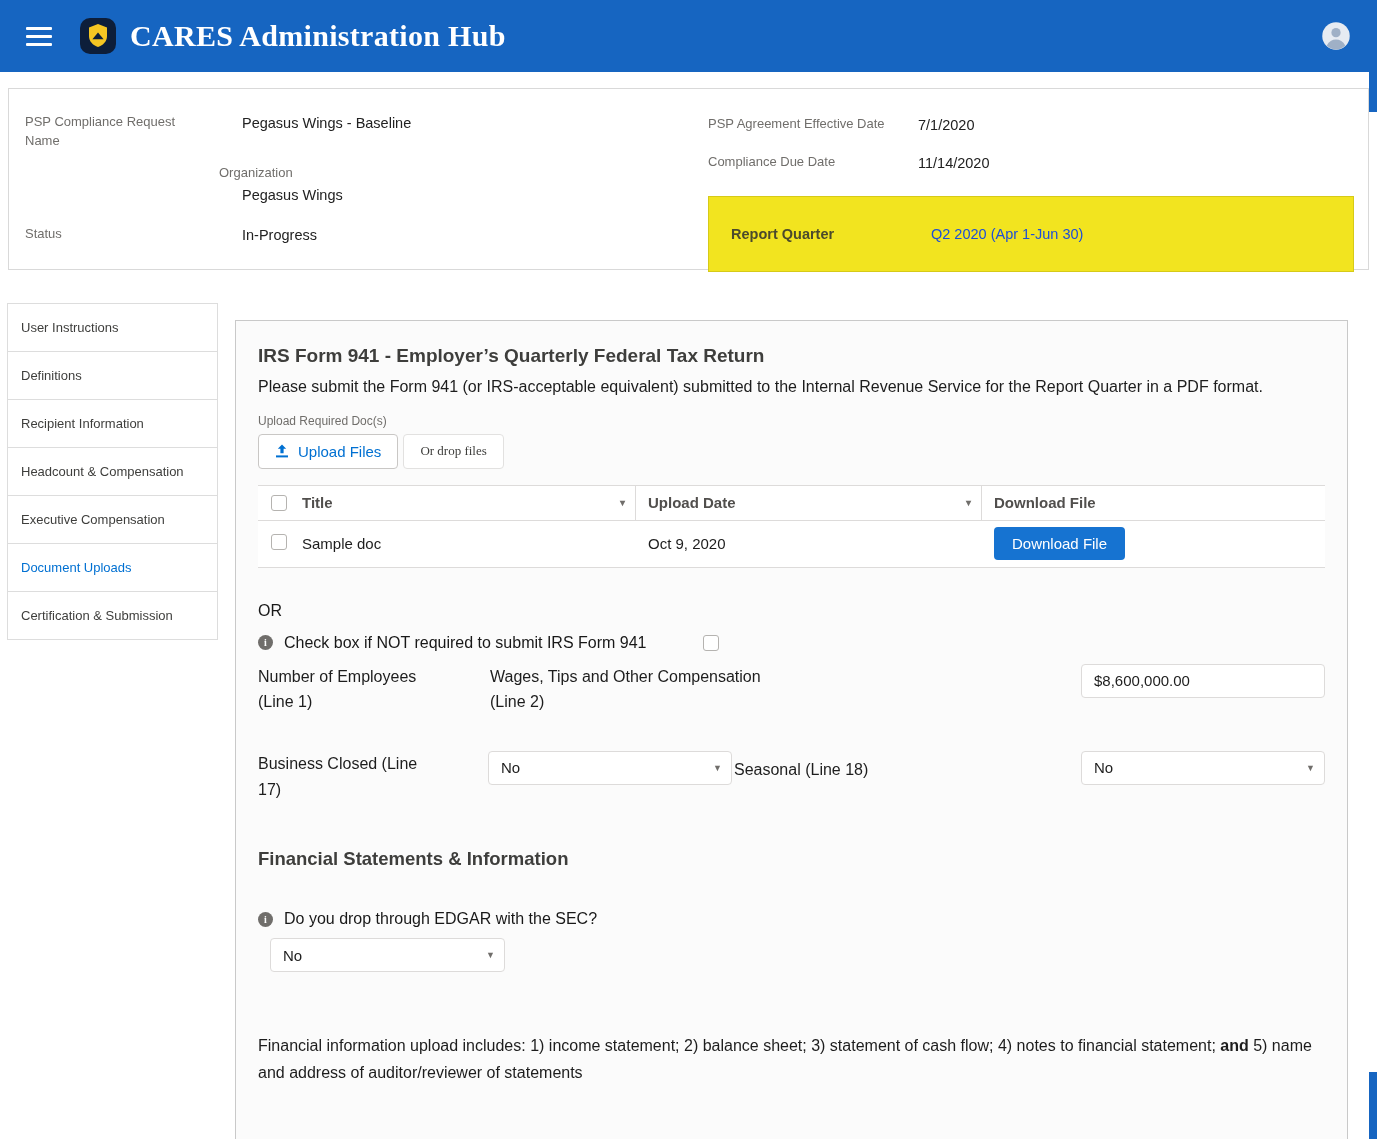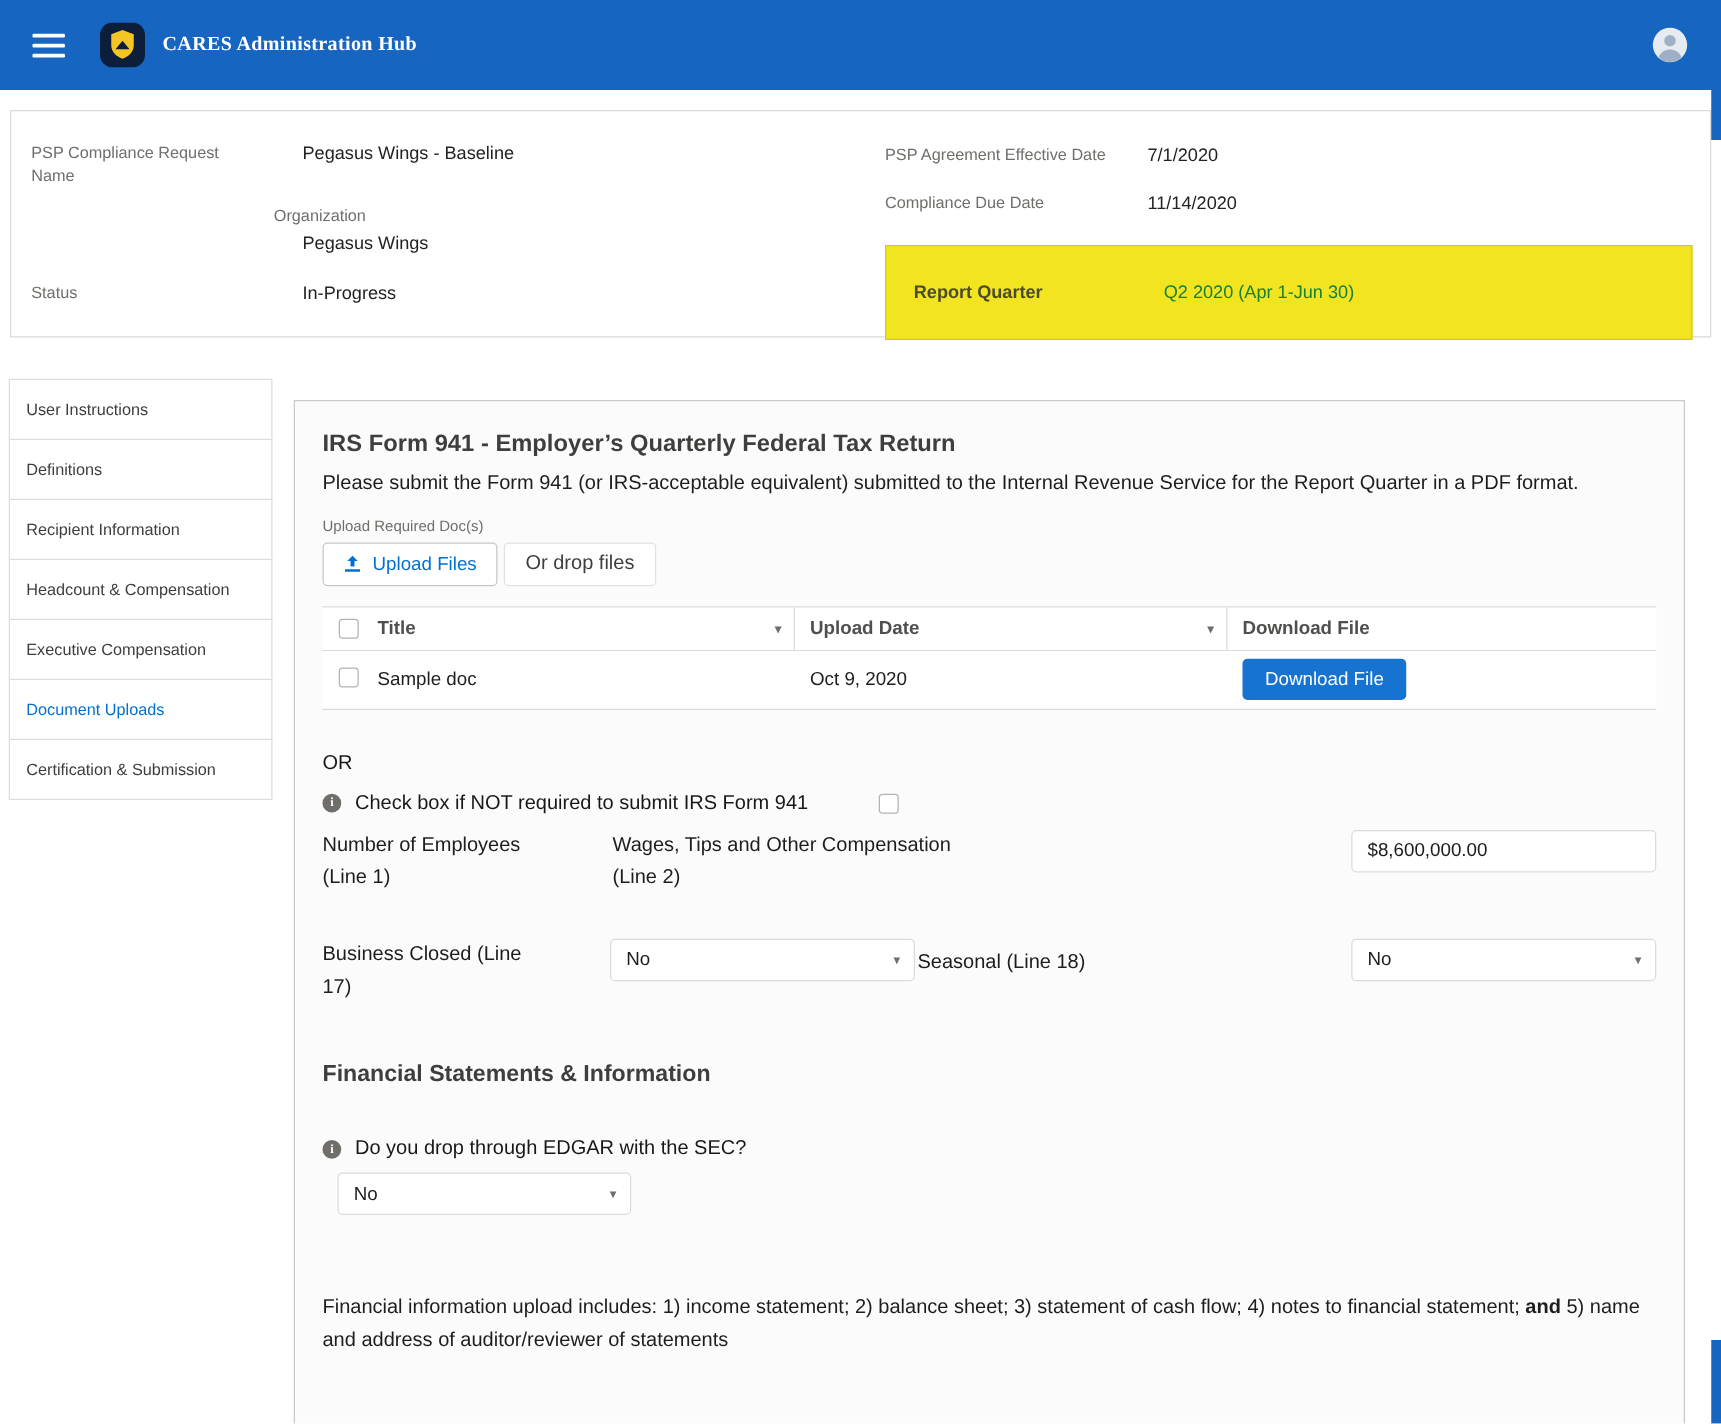--- a/index.html
+++ b/index.html
@@ -6,60 +6,60 @@
   body { margin:0; background:#fff; font-family:"Liberation Sans", sans-serif; color:#181818; }
   .screen { position:relative; width:1377px; height:1139px; overflow:hidden; background:#fff; }
 
   
   .topbar { position:absolute; left:0; top:0; width:100%; height:72px; background:#1665c1;
             display:flex; align-items:center; padding:0 26px; }
   .burger { width:26px; background:none; border:none; padding:0; cursor:pointer;
             display:flex; flex-direction:column; gap:5px; }
   .burger span { display:block; height:3px; background:#fff; border-radius:1px; }
   .logo { margin-left:28px; display:flex; align-items:center; }
-  .app-title { font-family:"Liberation Serif", serif; font-size:16px; font-weight:700;
+  .app-title { font-family:"Liberation Serif", serif; font-size:30px; font-weight:700;
                color:#fff; margin:0 0 0 14px; letter-spacing:.3px; }
   .avatar { margin-left:auto; background:none; border:none; padding:0; cursor:pointer; display:flex; }
 
   
   .info-card { position:absolute; left:8px; top:88px; width:1361px; height:182px;
                background:#fff; border:1px solid #d9d9d9; }
   .ic-left  { position:absolute; left:16px; top:24px; width:650px; }
   .ic-right { position:absolute; left:699px; top:26px; right:14px; }
   .ic-row { display:flex; }
   .ic-label { width:217px; padding-right:58px; color:#706e6b; font-size:13px; line-height:1.45; }
   .ic-label-r { width:210px; color:#706e6b; font-size:13px; line-height:1.45; }
   .ic-value { font-size:14.5px; color:#222; line-height:1.4; }
   .ic-spacer { width:194px; flex:none; }
   .ic-stack .ic-sublabel { color:#706e6b; font-size:13px; }
   .ic-stack .ic-value { margin-left:23px; margin-top:5px; }
   .report-quarter { margin-top:22px; height:76px; background:#f2e41f; border:1px solid #d6ca18;
                     display:flex; align-items:center; padding-left:22px; }
   .rq-label { width:200px; font-weight:700; font-size:14.5px; color:#4b4a2c; }
-  .rq-value { font-size:14.5px; color:#15803d; }
+  .rq-value { font-size:14.5px; color:#1d4ed8; }
 
   
   .sidebar { position:absolute; left:7px; top:303px; width:211px; border-top:1px solid #ddd; background:#fff; }
   .side-item { height:48px; display:flex; align-items:center; padding:0 10px 0 13px;
                border:1px solid #ddd; border-top:none; font-size:13px; color:#3e3e3c;
                background:#fff; cursor:pointer; }
   .side-item.active { color:#0070d2; }
 
   
   .main-panel { position:absolute; left:235px; top:320px; width:1113px; height:860px;
                 background:#fbfbfb; border:1px solid #c9c9c9; padding:24px 22px; overflow:hidden; }
   .sec-title { margin:0; font-size:19px; font-weight:700; color:#3e3e3c; }
   .sec-desc { margin:8px 0 0; font-size:16px; line-height:1.55; color:#1d1d1d; }
   .upload-label { margin-top:14px; font-size:12px; color:#706e6b; }
   .upload-row { display:flex; gap:5px; margin-top:6px; }
   .upload-btn { display:flex; align-items:center; gap:9px; height:35px; padding:0 16px;
                 background:#fff; border:1px solid #c9c7c5; border-radius:4px;
                 color:#0070d2; font-size:15px; cursor:pointer; font-family:inherit; }
   .drop-box { display:flex; align-items:center; height:35px; padding:0 16px; background:#fff;
-              border:1px solid #e2e1e0; border-radius:4px; font-size:16px; color:#3e3e3c; }
+              border:1px solid #e2e1e0; border-radius:4px; font-size:13px; color:#3e3e3c;font-family:Liberation Serif, serif; }
 
   .doc-table { margin-top:16px; background:#fff; }
   .t-head, .t-row { display:grid; grid-template-columns:40px 338px 346px 1fr; align-items:center; }
   .t-head { height:36px; border-top:1px solid #dddbda; border-bottom:1px solid #dddbda;
             font-weight:700; font-size:15px; color:#514f4d; }
   .hcell { display:flex; align-items:center; height:100%; padding:0 10px 0 4px; }
   .hcell.sep { border-right:1px solid #dddbda; }
   .hcell.c2 { padding-left:12px; }
   .hcell.c3 { padding-left:12px; }
   .sort { margin-left:auto; color:#706e6b; font-size:10px; cursor:pointer; }

